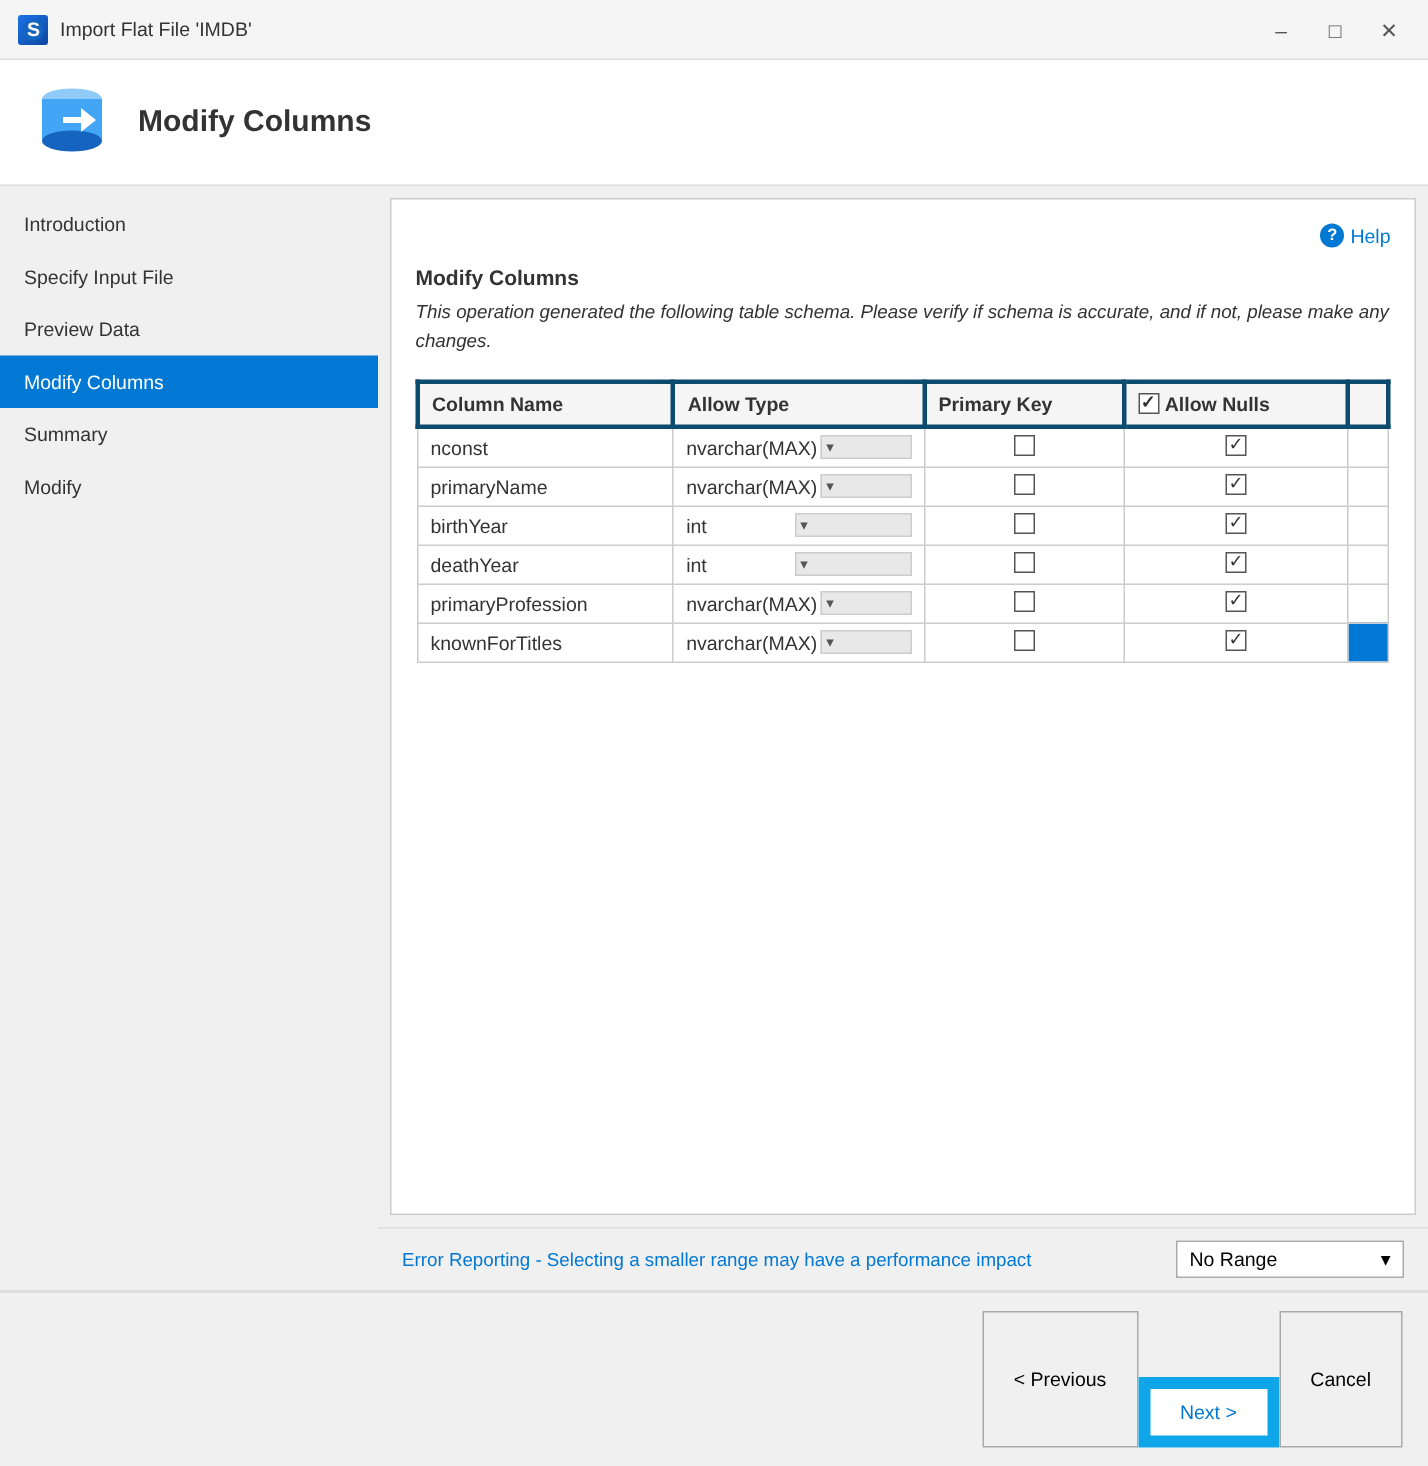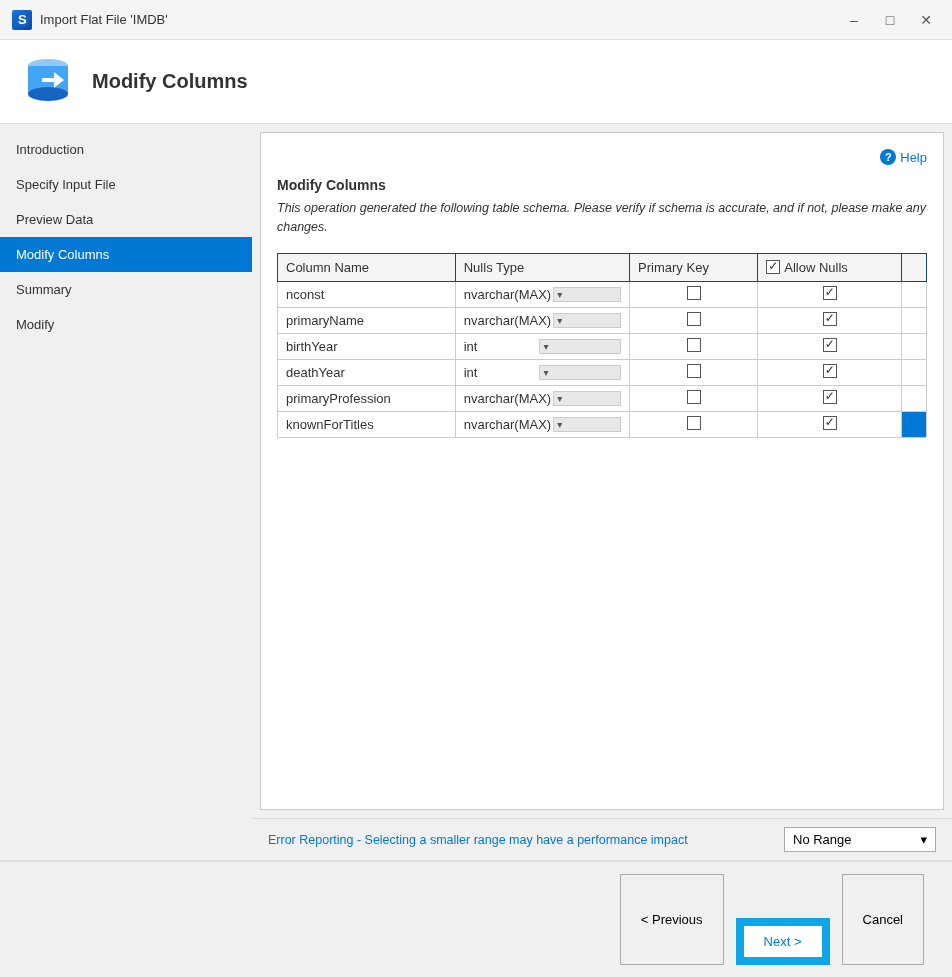--- a/index.html
+++ b/index.html
@@ -100,24 +100,24 @@
     .section-desc { font-size: 12.5px; color: #333; margin-bottom: 16px; line-height: 1.5; font-style: italic; }
 
     
     .col-table {
       width: 100%;
       border-collapse: collapse;
       border: 1px solid #ccc;
     }
     .col-table th {
       background: #f5f5f5;
-      border: 1px solid #0c4a6e;
+      border: 3px solid #0c4a6e;
       padding: 6px 8px;
       text-align: left;
-      font-weight: 400;
+      font-weight: 700;
       color: #333;
     }
     .col-table td {
       border: 1px solid #ccc;
       padding: 4px 8px;
       color: #333;
     }
 
     .data-type-cell {
       display: flex;
@@ -185,24 +185,24 @@
       display: flex;
       align-items: center;
       justify-content: space-between;
       cursor: pointer;
     }
 
     
     .footer {
       background: #f0f0f0;
       border-top: 2px solid #ddd;
-      padding: 12px 28px;
+      padding: 12px 17px;
       display: flex;
       justify-content: flex-end;
-      gap: 12px;
+      gap: 0;
       flex-shrink: 0;
     }
     .btn {
       padding: 8px 20px;
       font-size: 13px;
       border: 1px solid #aaa;
       background: #f0f0f0;
       cursor: pointer;
       min-width: 80px;
     }
@@ -280,21 +280,21 @@
         <span>Help</span>
       </div>
 
       <div class="section-title">Modify Columns</div>
       <div class="section-desc">This operation generated the following table schema. Please verify if schema is accurate, and if not, please make any changes.</div>
 
       <table class="col-table">
         <thead>
           <tr>
             <th>Column Name</th>
-            <th>Nulls Type</th>
+            <th>Allow Type</th>
             <th>
               <span>Primary Key</span>
             </th>
             <th>
               <div class="allow-nulls-header">
                 <span class="checkbox-checked"></span>
                 <span>Allow Nulls</span>
               </div>
             </th>
             <th></th>

